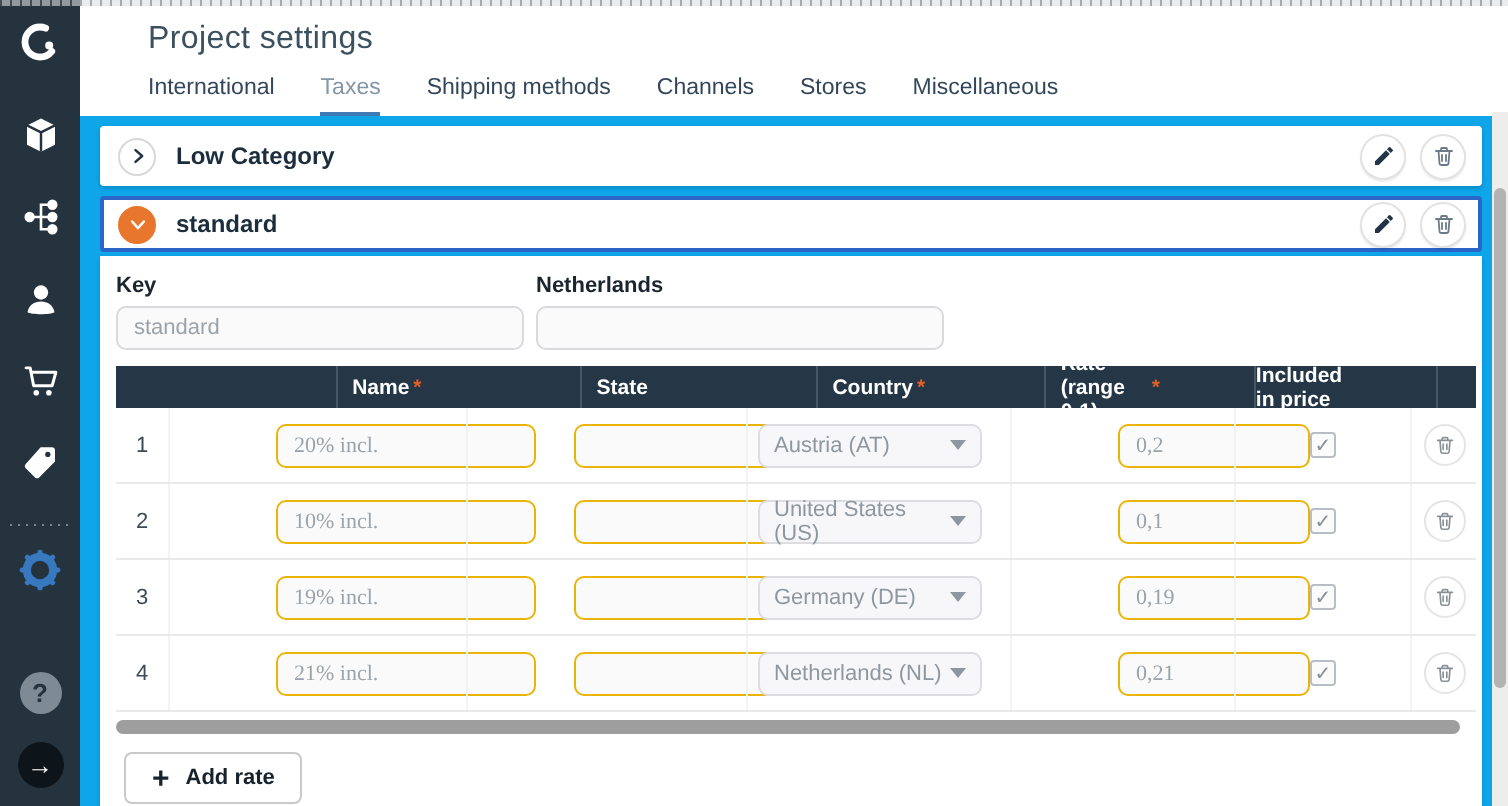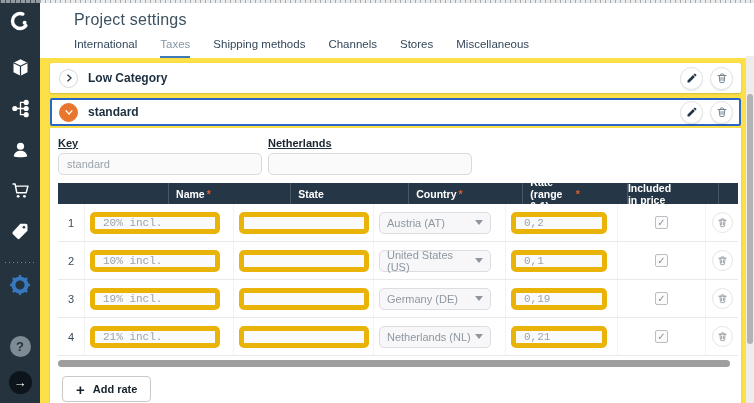--- a/index.html
+++ b/index.html
@@ -24,50 +24,50 @@
   .expand-circle::after { content:"\2192"; }
 
   
   .main { position:absolute; left:40px; top:0; width:714px; height:403px; background:#fff; }
   .page-header { background:#fff; padding:11px 0 0 34px; }
   .page-title { font-size:16px; font-weight:400; color:#3c5160; letter-spacing:.2px; }
   .tabs { display:flex; gap:23px; margin-top:9px; padding-bottom:0; }
   .tab { font-size:11.5px; color:#33475a; padding-bottom:6px; border-bottom:2px solid transparent; cursor:pointer; }
   .tab.active { color:#8496a6; border-bottom-color:#3f7ab5; }
 
-  .content { background:#fde047; height:345px; padding:5px 13px 0 10px; }
+  .content { background:#0ea5e9; height:345px; padding:5px 13px 0 10px; }
 
   
   .cat-card { background:#fff; border-radius:2px; box-shadow:0 1px 2px rgba(0,0,0,.18); height:30px; display:flex; align-items:center; padding:0 8px 0 9px; margin-bottom:5px; }
   .cat-card.selected { border:2px solid #2a66c8; height:28px; margin-bottom:2px; box-shadow:none; padding:0 6px 0 7px; }
   .chev-circle { width:19px; height:19px; border-radius:50%; border:1px solid #d8d8d8; background:#fff; display:flex; align-items:center; justify-content:center; cursor:pointer; flex:0 0 auto; }
   .chev-circle.orange { background:#e8762d; border-color:#e8762d; }
   .cat-title { font-weight:bold; font-size:12px; color:#1c2e3d; margin-left:10px; }
   .card-spacer { flex:1 1 auto; }
   .round-btn { width:23px; height:23px; border-radius:50%; border:1px solid #e2e2e2; background:#fff; box-shadow:0 1px 1px rgba(0,0,0,.08); display:flex; align-items:center; justify-content:center; cursor:pointer; margin-left:7px; flex:0 0 auto; }
 
   
   .cat-body { background:#fff; box-shadow:0 1px 2px rgba(0,0,0,.15); padding:9px 8px 4px 8px; }
   .fields-row { display:flex; gap:6px; margin-bottom:8px; }
-  .field-group { width:204px;text-decoration:underline; }
+  .field-group { width:204px; }
   .field-label { font-weight:bold; font-size:11px; color:#1a2530; margin-bottom:4px; }
   .text-input { width:100%; height:22px; border:1px solid #d9d9de; border-radius:5px; background:#fafafa; color:#9aa3ab; font-size:11px; padding:0 8px; font-family:"Liberation Sans", sans-serif; outline:none; }
 
   
   .rates-table { width:680px; }
   .t-head { display:flex; background:#253746; color:#fff; height:21px; align-items:center; }
   .th { font-size:10.5px; font-weight:bold; padding-left:7px; height:100%; display:flex; align-items:center; border-left:1px solid rgba(255,255,255,.16);margin-left:47px; }
   .th:first-child { border-left:none; }
   .req { color:#e25f2b; margin-left:2px; }
   .c-num { width:26px; } .c-name { width:149px; } .c-state { width:140px; } .c-country { width:132px; } .c-rate { width:112px; } .c-incl { width:88px; justify-content:center; padding-left:0; } .c-act { width:33px; }
 
   .t-row { display:flex; align-items:center; height:38px; background:#fff; border-bottom:1px solid #e9e9e9; }
   .td { height:100%; display:flex; align-items:center; border-left:1px solid #f3f3f3; padding-left:5px; }
   .td:first-child { border-left:none; justify-content:center; padding-left:0; color:#3a4a57; }
-  .cell-input { height:22px; width:130px; border:5px solid #eab308; border-radius:5px; background:#fafafa; color:#9aa3ab; font-size:11px; padding:0 8px; font-family:Liberation Mono, monospace; outline:none; }
+  .cell-input { height:22px; width:130px; border:1px solid #eab308; border-radius:5px; background:#fafafa; color:#9aa3ab; font-size:11px; padding:0 8px; font-family:Liberation Serif, serif; outline:none;margin-left:48px; }
   .c-rate .cell-input { width:96px; }
   .select { height:22px; width:112px; border:1px solid #dcdce1; border-radius:5px; background:#f7f7f9; color:#8e97a0; font-size:11px; padding:0 7px; display:flex; align-items:center; justify-content:space-between; cursor:pointer; }
   .select .arrow { width:0; height:0; border-left:4px solid transparent; border-right:4px solid transparent; border-top:5px solid #8e97a0; }
   .cb { width:13px; height:13px; border:1px solid #b9bec4; border-radius:2px; background:#fbfbfb; display:flex; align-items:center; justify-content:center; color:#8a9097; font-size:10px; cursor:pointer; }
   .cb.checked::after { content:"\2713"; }
   .td.c-incl { justify-content:center; padding-left:0; }
   .td.c-act { justify-content:center; padding-left:0; border-left:1px solid #f3f3f3; }
   .row-trash { width:21px; height:21px; border-radius:50%; border:1px solid #e4e4e4; background:#fff; display:flex; align-items:center; justify-content:center; cursor:pointer; }
 
   .h-scrollbar { height:7px; width:672px; background:#9e9e9e; border-radius:4px; margin:4px 0 0 0; cursor:pointer; }

